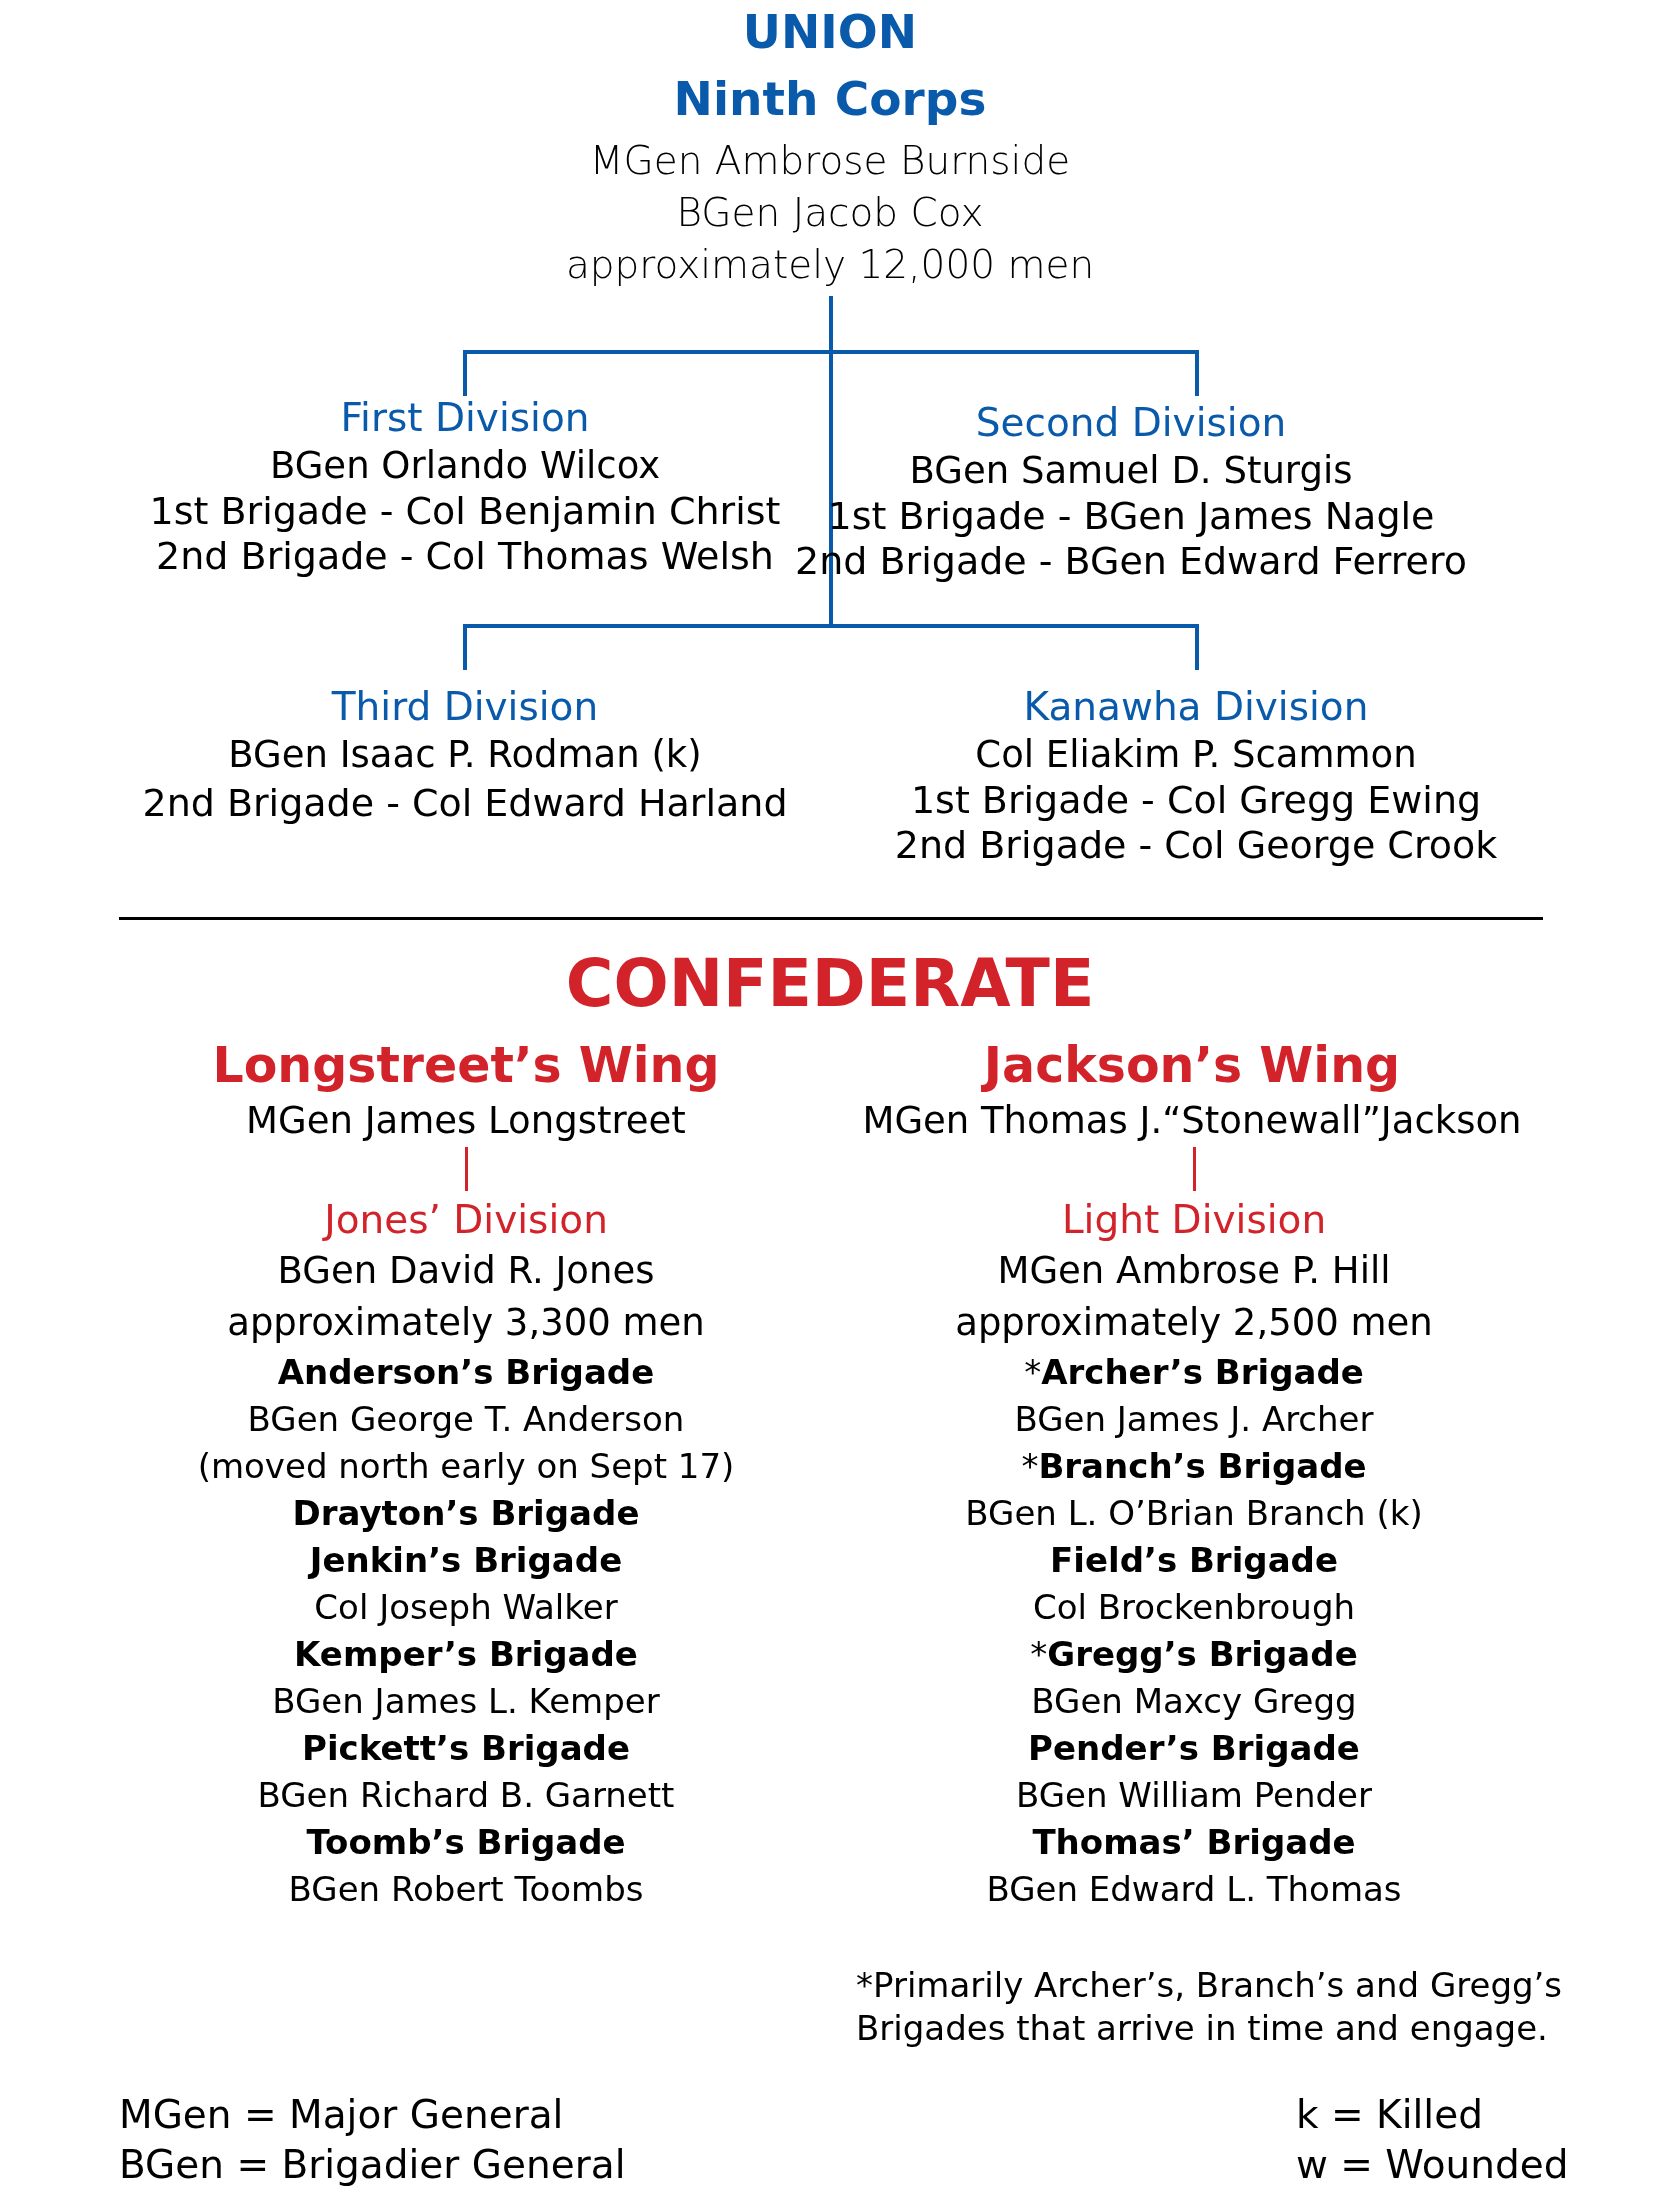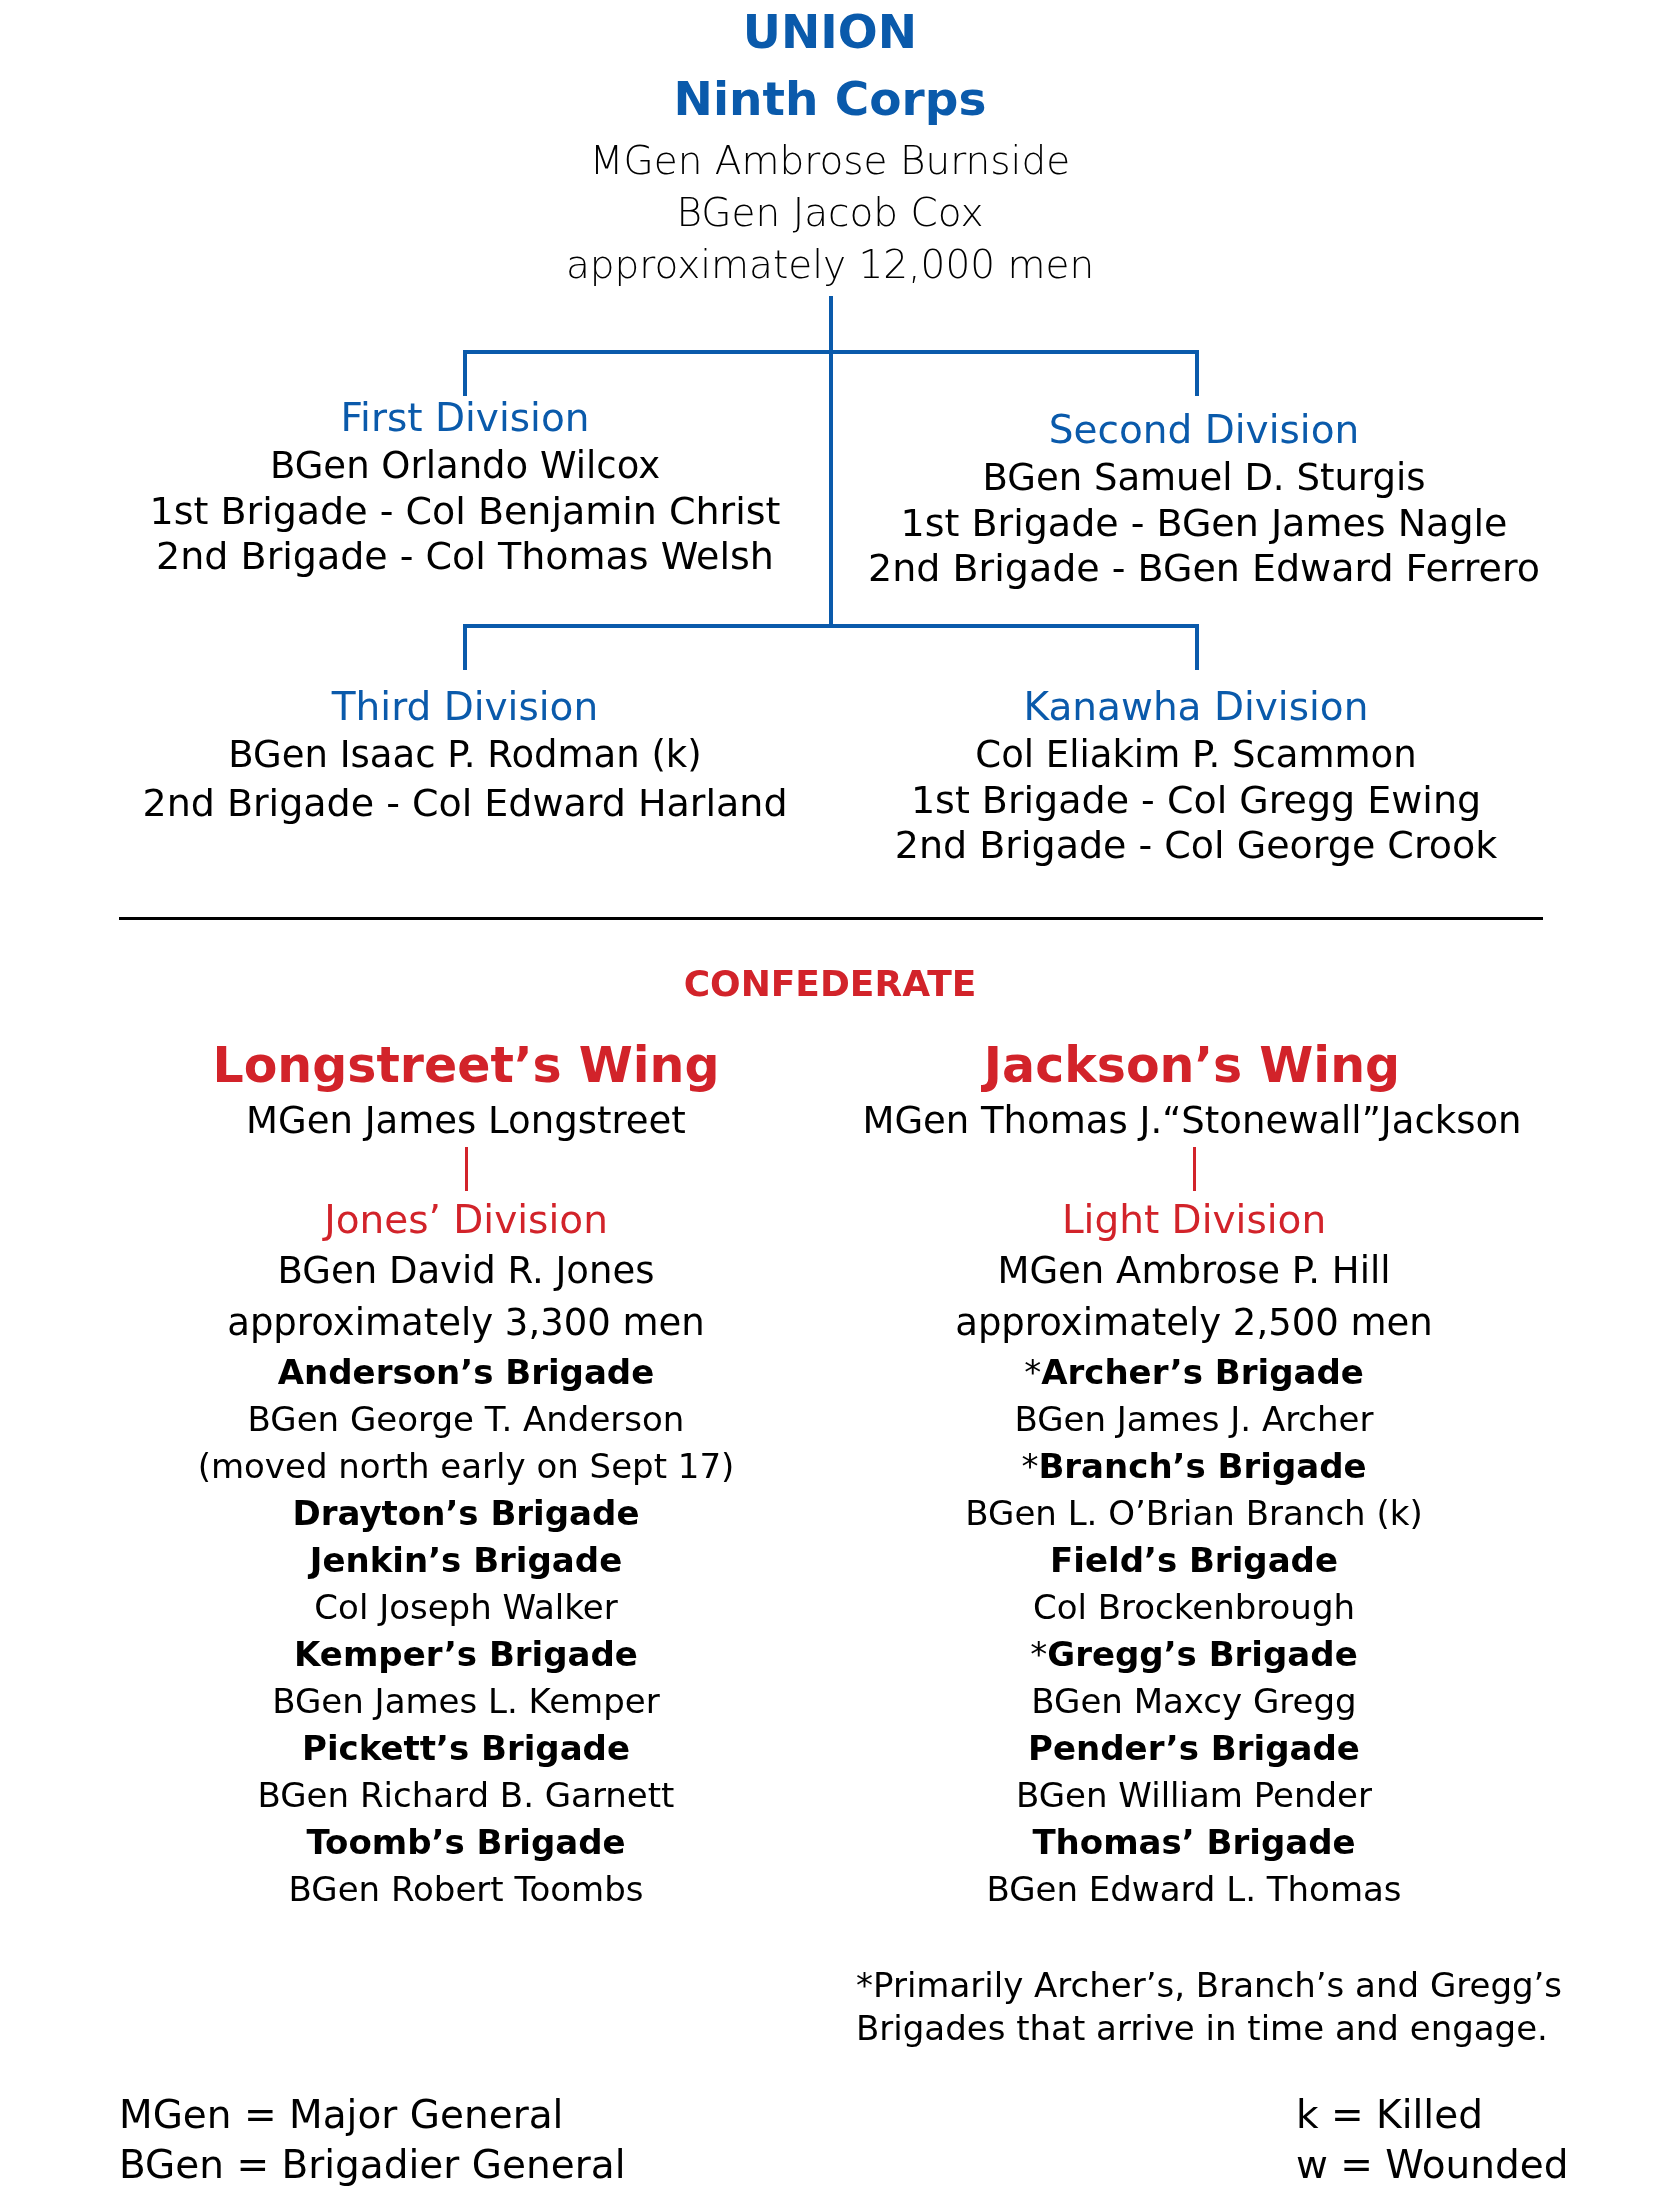--- a/index.html
+++ b/index.html
@@ -9,21 +9,21 @@
   }
   .abs { position: absolute; }
   .center-block { position: absolute; text-align: center; transform: translateX(-50%); white-space: nowrap; }
   .line { position: absolute; }
   .union-title { font-size: 47px; font-weight: bold; line-height: 72px; color: #0a5aab; }
   .corps-title { font-size: 47px; font-weight: bold; line-height: 72px; color: #0a5aab; }
   .cmd-lg { font-size: 39px; line-height: 52px; font-weight: 300; }
   .div-title { font-size: 39px; line-height: 49px; color: #0a5aab; }
   .div-cmd { font-size: 37px; line-height: 47px; }
   .div-brig { font-size: 38px; line-height: 45px; }
-  .conf-title { font-size: 36px; font-weight: bold; line-height: 67px; color: #d2232a; text-align: center; }
+  .conf-title { font-size: 65px; font-weight: bold; line-height: 67px; color: #d2232a; text-align: center; }
   .wing-title { font-size: 49px; font-weight: bold; line-height: 61px; color: #d2232a; }
   .wing-cmd { font-size: 37px; line-height: 50px; }
   .cdiv-title { font-size: 39px; line-height: 50px; color: #d2232a; }
   .cdiv-line { font-size: 37px; line-height: 52px; }
   .brig-name { font-size: 34px; line-height: 47px; font-weight: bold; }
   .brig-cmd { font-size: 34px; line-height: 47px; }
   .note { font-size: 34px; line-height: 43px; text-align: left; }
   .legend { font-size: 39px; line-height: 50px; }
 </style>
 </head>
@@ -45,21 +45,21 @@
 <div class="line" style="left:463px; top:624px; width:4.2px; height:46px; background:#0a5aab;"></div>
 <div class="line" style="left:1195px; top:624px; width:4.2px; height:46px; background:#0a5aab;"></div>
 
 <div class="center-block" style="left:465px; top:393px;">
   <div class="div-title">First Division</div>
   <div class="div-cmd">BGen Orlando Wilcox</div>
   <div class="div-brig">1st Brigade - Col Benjamin Christ</div>
   <div class="div-brig">2nd Brigade - Col Thomas Welsh</div>
 </div>
 
-<div class="center-block" style="left:1204px; top:398px;margin-top:7px;">
+<div class="center-block" style="left:1131px; top:398px;">
   <div class="div-title">Second Division</div>
   <div class="div-cmd">BGen Samuel D. Sturgis</div>
   <div class="div-brig">1st Brigade - BGen James Nagle</div>
   <div class="div-brig">2nd Brigade - BGen Edward Ferrero</div>
 </div>
 
 <div class="center-block" style="left:465px; top:682px;">
   <div class="div-title">Third Division</div>
   <div class="div-cmd">BGen Isaac P. Rodman (k)</div>
   <div class="div-brig" style="margin-top:3.4px;">2nd Brigade - Col Edward Harland</div>

